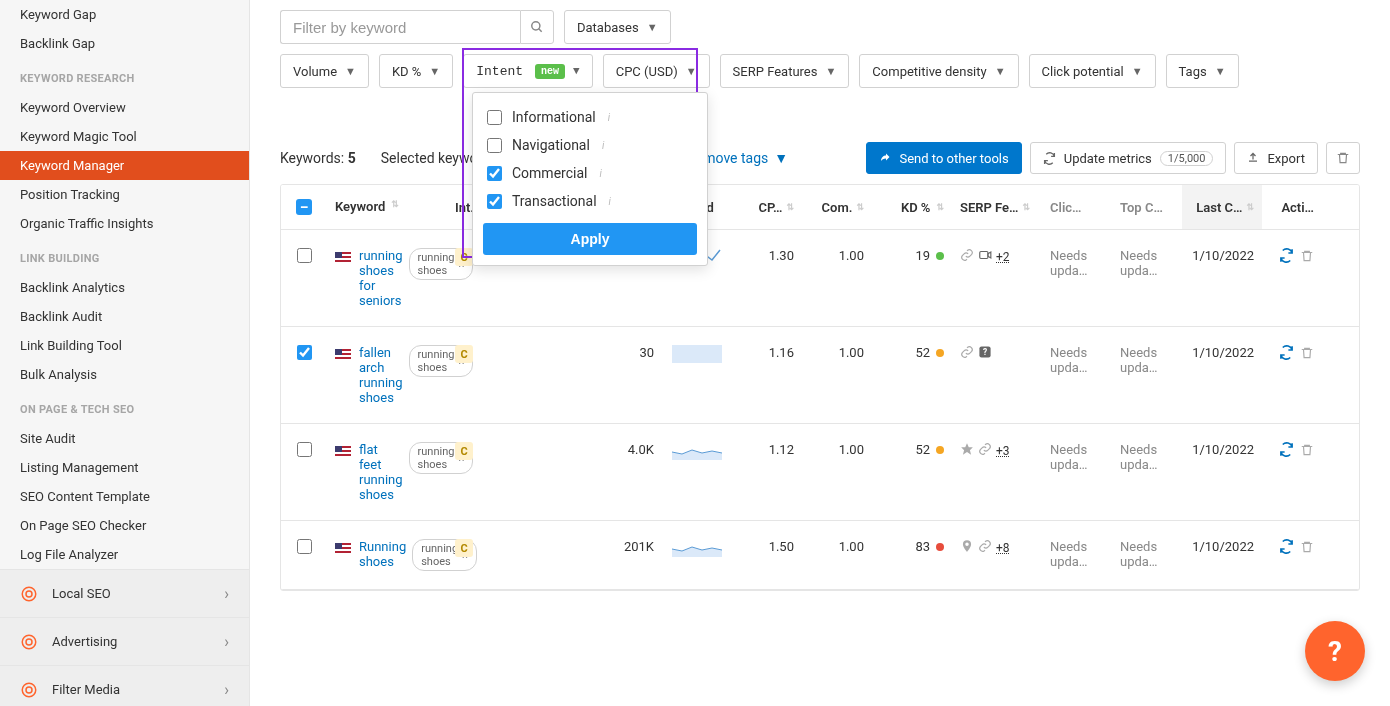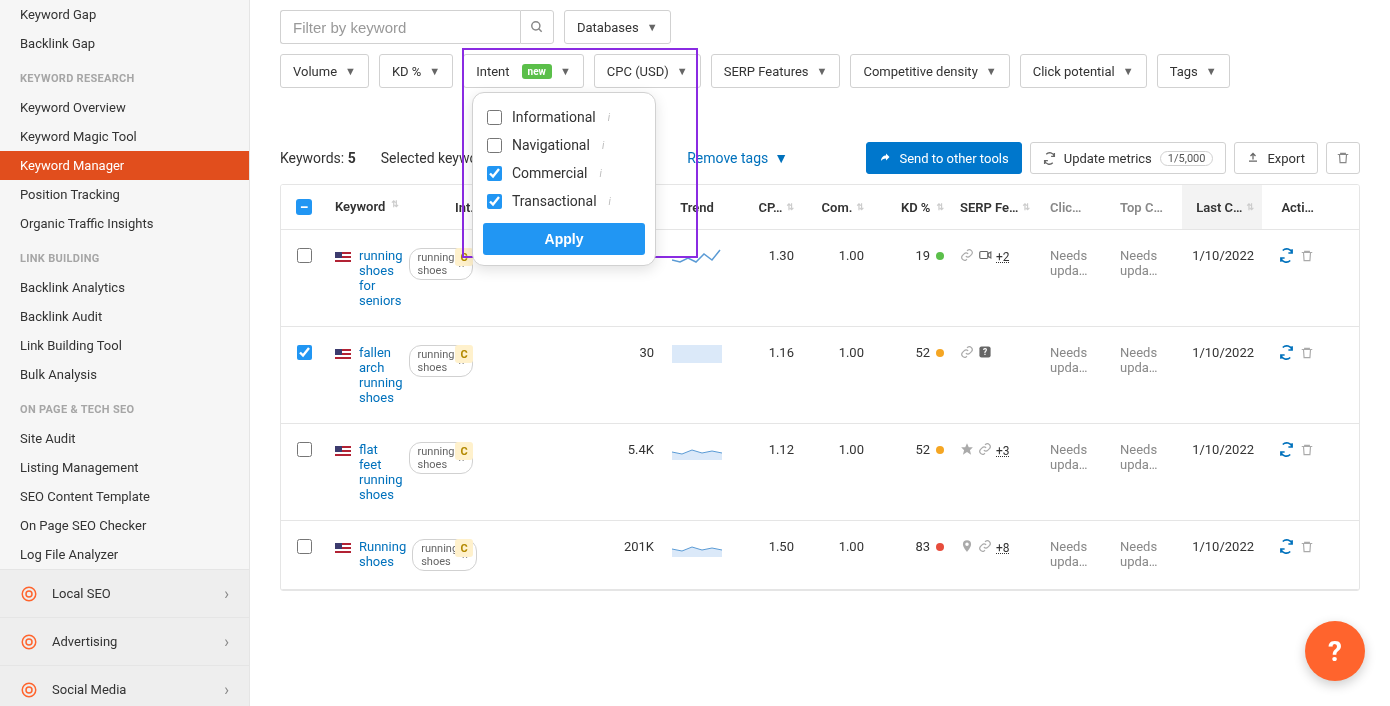--- a/index.html
+++ b/index.html
@@ -27,21 +27,21 @@
 .filter-input .search-btn { width: 34px; border: 1px solid #d1d1d1; border-radius: 0 3px 3px 0; background: #fff; display:flex; align-items:center; justify-content:center; cursor:pointer; }
 
 .dropdown-btn { display: inline-flex; align-items: center; gap: 8px; height: 34px; padding: 0 12px; border: 1px solid #d1d1d1; border-radius: 3px; background: #fff; font-size: 13px; cursor: pointer; white-space: nowrap; }
 .dropdown-btn .chev-dn { font-size: 11px; color: #666; }
 .badge-new { background: #5bbf4a; color: #fff; font-size: 10px; font-weight: 700; padding: 2px 6px; border-radius: 3px; margin-left: 4px; }
 
 
 .intent-highlight { position: absolute; border: 2px solid #8a2be2; pointer-events: none; }
 
 
-.intent-panel { position: absolute; width: 184px; background: #fff; border: 1px solid #d1d1d1; border-radius: 12px; box-shadow: 0 4px 14px rgba(0,0,0,.12); padding: 10px 10px; }
+.intent-panel { position: absolute; width: 236px; background: #fff; border: 1px solid #d1d1d1; border-radius: 3px; box-shadow: 0 4px 14px rgba(0,0,0,.12); padding: 10px 10px; }
 .intent-option { display: flex; align-items: center; gap: 10px; padding: 6px 4px; font-size: 14px; }
 .intent-option .info { font-size: 10px; font-style: italic; color: #bbb; margin-left: 2px; }
 .apply-btn { display: block; width: 100%; background: #2196f3; color: #fff; border: none; border-radius: 3px; height: 32px; font-size: 14px; font-weight: 600; margin-top: 8px; cursor: pointer; }
 
 
 .info-row { display: flex; align-items: center; margin-top: 54px; margin-bottom: 10px; gap: 30px; font-size: 14px; }
 .info-row .left { display: flex; gap: 25px; align-items: center; }
 .link-blue { color: #0071bc; cursor: pointer; display: inline-flex; align-items: center; gap: 6px; }
 
 .action-buttons { margin-left: auto; display: flex; gap: 8px; align-items: center; }
@@ -154,21 +154,21 @@
           <span>Advertising</span>
           <span class="chev">›</span>
         </div>
         <div class="sidebar-footer-item">
           <span class="ficon">
             <svg width="18" height="18" viewBox="0 0 24 24" fill="none" stroke="#ff642d" stroke-width="2">
               <circle cx="12" cy="12" r="9"></circle>
               <circle cx="12" cy="12" r="4"></circle>
             </svg>
           </span>
-          <span>Social Media</span>
+          <span>Filter Media</span>
           <span class="chev">›</span>
         </div>
       </div>
   </div>
 
   <div class="main">
 
     <div class="filters-row">
       <div class="filter-input">
         <input type="text" placeholder="Filter by keyword" style="">
@@ -187,21 +187,21 @@
 
     <div class="filters-row" style="position:relative;">
       <div class="dropdown-btn">
           <span>Volume</span>
           <span class="chev-dn">▼</span>
         </div>
       <div class="dropdown-btn">
           <span>KD %</span>
           <span class="chev-dn">▼</span>
         </div>
-      <div class="dropdown-btn" style="position:relative;">
+      <div class="dropdown-btn" style="position:relative;font-family:Liberation Mono, monospace;">
         <span>Intent</span>
         <span class="badge-new">new</span>
         <span class="chev-dn">▼</span>
       </div>
       <div class="dropdown-btn">
           <span>CPC (USD)</span>
           <span class="chev-dn">▼</span>
         </div>
       <div class="dropdown-btn">
           <span>SERP Features</span>
@@ -435,21 +435,21 @@
             <div class="td col-keyword">
               <div class="kw-row-top">
                 <span class="flag-us"></span>
                 <span class="kw-link">flat feet running shoes</span>
               </div>
               <span class="tag-chip">running shoes <span class="x">×</span></span>
             </div>
             <div class="td col-intent">
               <span class="intent-badge intent-C">C</span>
             </div>
-            <div class="td col-vol">5.4K</div>
+            <div class="td col-vol">4.0K</div>
             <div class="td col-trend">
               <svg class="sparkline" viewBox="0 0 50 18">
                 <polygon fill="#dbe9f9" points="0,18 0,10 10,12 20,8 30,11 40,9 50,11 50,18"></polygon>
                 <polyline fill="none" stroke="#5b9bd5" stroke-width="1" points="0,10 10,12 20,8 30,11 40,9 50,11"></polyline>
               </svg>
             </div>
             <div class="td col-cpc">1.12</div>
             <div class="td col-com">1.00</div>
             <div class="td col-kd">
               <span>52</span>

